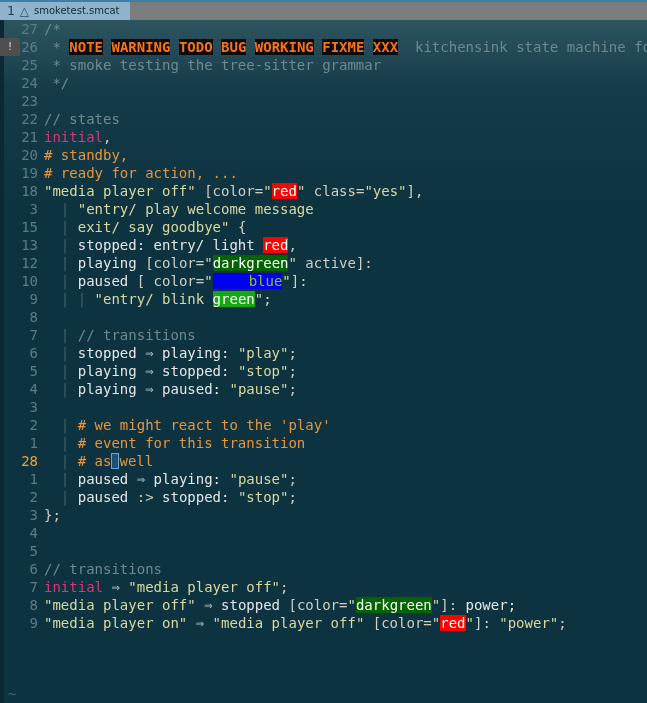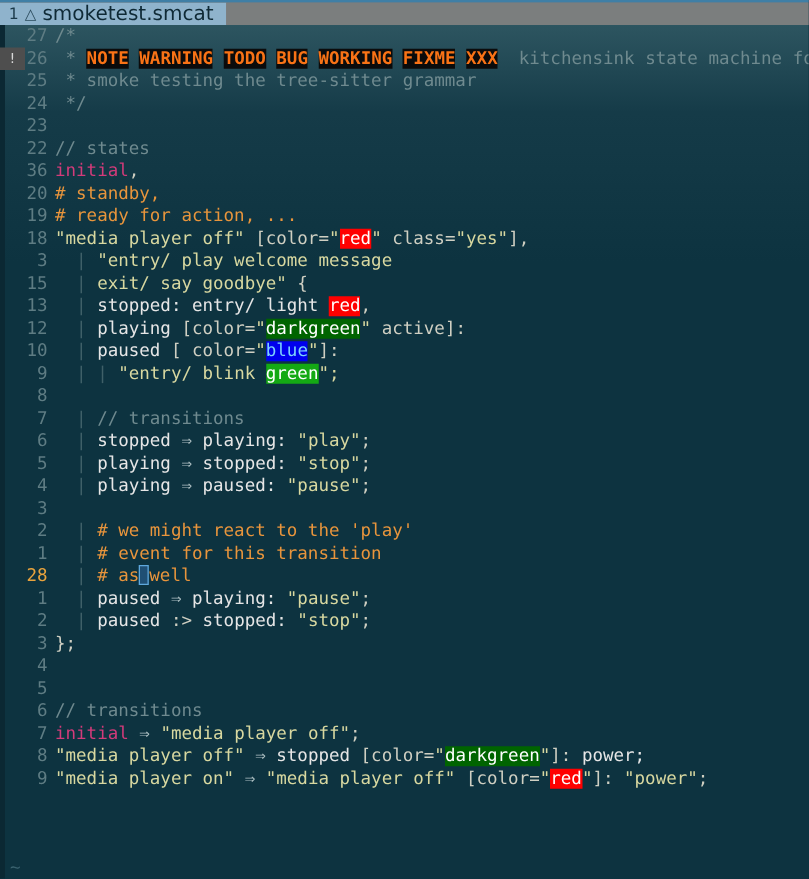--- a/index.html
+++ b/index.html
@@ -38,21 +38,21 @@
   .tab-num { color: #1c3a4a; font-size: 12.5px; }
   .tab-icon {
     display: inline-block;
     width: 11px; height: 12px;
     position: relative; top: 0px;
     color: #2b4b5c;
     font-size: 12px;
     line-height: 12px;
     text-align: center;
   }
-  .tab-name { color: #0f2a36; font-size: 16px; }
+  .tab-name { color: #0f2a36; font-size: 10px; }
   .tabfill { flex: 1; background: #7b7e7e; }
 
   
   #editor {
     position: relative;
     height: 683px;
     background: linear-gradient(to bottom, #2d5560 0px, #153b48 70px, #0d3340 190px, #0d3340 100%);
     overflow: hidden;
   }
   #signcol {
@@ -118,21 +118,21 @@
   
   .todo {
     background: #0b0b0b;
     color: #f97316;
     font-weight: bold;
   }
   
   .c-red       { background: #ff0000; color: #ffffff; text-align: right; }
   .c-darkgreen { background: #006400; color: #ffffff; }
   .c-green     { background: #14a914; color: #ffffff; }
-  .c-blue      { background: #0000ee; color: #7dd3fc; }
+  .c-blue      { background: #0000ee; color: #84cc16; padding-left: 36px; }
 
   .cursor {
     display: inline-block;
     width: 8px;
     height: 16px;
     vertical-align: -3px;
     background: #1f4f74;
     border: 1px solid #5fa8dc;
   }
   .tilde {
@@ -158,21 +158,21 @@
 
 <div id="editor">
   <div id="signcol"></div>
   <div id="lines">
       <div class="row"><div class="sign"></div><div class="lnum">27</div><div class="code"><span class="cmt">/*</span></div></div>
       <div class="row"><div class="sign err">!</div><div class="lnum">26</div><div class="code"><span class="cmt"> * </span><span class="todo">NOTE</span><span class="cmt"> </span><span class="todo">WARNING</span><span class="cmt"> </span><span class="todo">TODO</span><span class="cmt"> </span><span class="todo">BUG</span><span class="cmt"> </span><span class="todo">WORKING</span><span class="cmt"> </span><span class="todo">FIXME</span><span class="cmt"> </span><span class="todo">XXX</span><span class="cmt">  kitchensink state machine for</span></div></div>
       <div class="row"><div class="sign"></div><div class="lnum">25</div><div class="code"><span class="cmt"> * smoke testing the tree-sitter grammar</span></div></div>
       <div class="row"><div class="sign"></div><div class="lnum">24</div><div class="code"><span class="cmt"> */</span></div></div>
       <div class="row"><div class="sign"></div><div class="lnum">23</div><div class="code"></div></div>
       <div class="row"><div class="sign"></div><div class="lnum">22</div><div class="code"><span class="cmt">// states</span></div></div>
-      <div class="row"><div class="sign"></div><div class="lnum">36</div><div class="code"><span class="kw">initial</span><span class="punct">,</span></div></div>
+      <div class="row"><div class="sign"></div><div class="lnum">21</div><div class="code"><span class="kw">initial</span><span class="punct">,</span></div></div>
       <div class="row"><div class="sign"></div><div class="lnum">20</div><div class="code"><span class="hash"># standby,</span></div></div>
       <div class="row"><div class="sign"></div><div class="lnum">19</div><div class="code"><span class="hash"># ready for action, ...</span></div></div>
       <div class="row"><div class="sign"></div><div class="lnum">18</div><div class="code"><span class="str">"media player off"</span><span class="punct"> [</span><span class="attr">color</span><span class="punct">=</span><span class="str">"</span><span class="c-red">red</span><span class="str">"</span><span class="punct"> </span><span class="attr">class</span><span class="punct">=</span><span class="str">"yes"</span><span class="punct">],</span></div></div>
       <div class="row"><div class="sign"></div><div class="lnum">3</div><div class="code"><span class="guide">  |</span><span class="str"> "entry/ play welcome message</span></div></div>
       <div class="row"><div class="sign"></div><div class="lnum">15</div><div class="code"><span class="guide">  |</span><span class="str"> exit/ say goodbye"</span><span class="punct"> {</span></div></div>
       <div class="row"><div class="sign"></div><div class="lnum">13</div><div class="code"><span class="guide">  |</span><span class="plain"> stopped: entry/ light </span><span class="c-red">red</span><span class="punct">,</span></div></div>
       <div class="row"><div class="sign"></div><div class="lnum">12</div><div class="code"><span class="guide">  |</span><span class="plain"> playing</span><span class="punct"> [</span><span class="attr">color</span><span class="punct">=</span><span class="str">"</span><span class="c-darkgreen">darkgreen</span><span class="str">"</span><span class="punct"> active]:</span></div></div>
       <div class="row"><div class="sign"></div><div class="lnum">10</div><div class="code"><span class="guide">  |</span><span class="plain"> paused</span><span class="punct"> [ </span><span class="attr">color</span><span class="punct">=</span><span class="str">"</span><span class="c-blue">blue</span><span class="str">"</span><span class="punct">]:</span></div></div>
       <div class="row"><div class="sign"></div><div class="lnum">9</div><div class="code"><span class="guide">  | |</span><span class="str"> "entry/ blink </span><span class="c-green">green</span><span class="str">";</span></div></div>
       <div class="row"><div class="sign"></div><div class="lnum">8</div><div class="code"></div></div>

